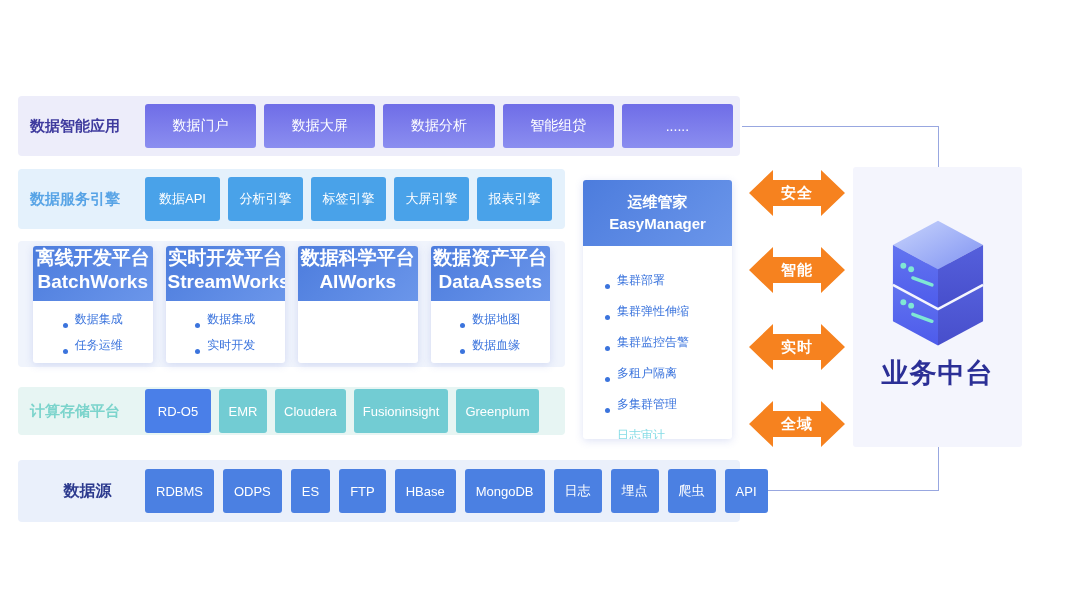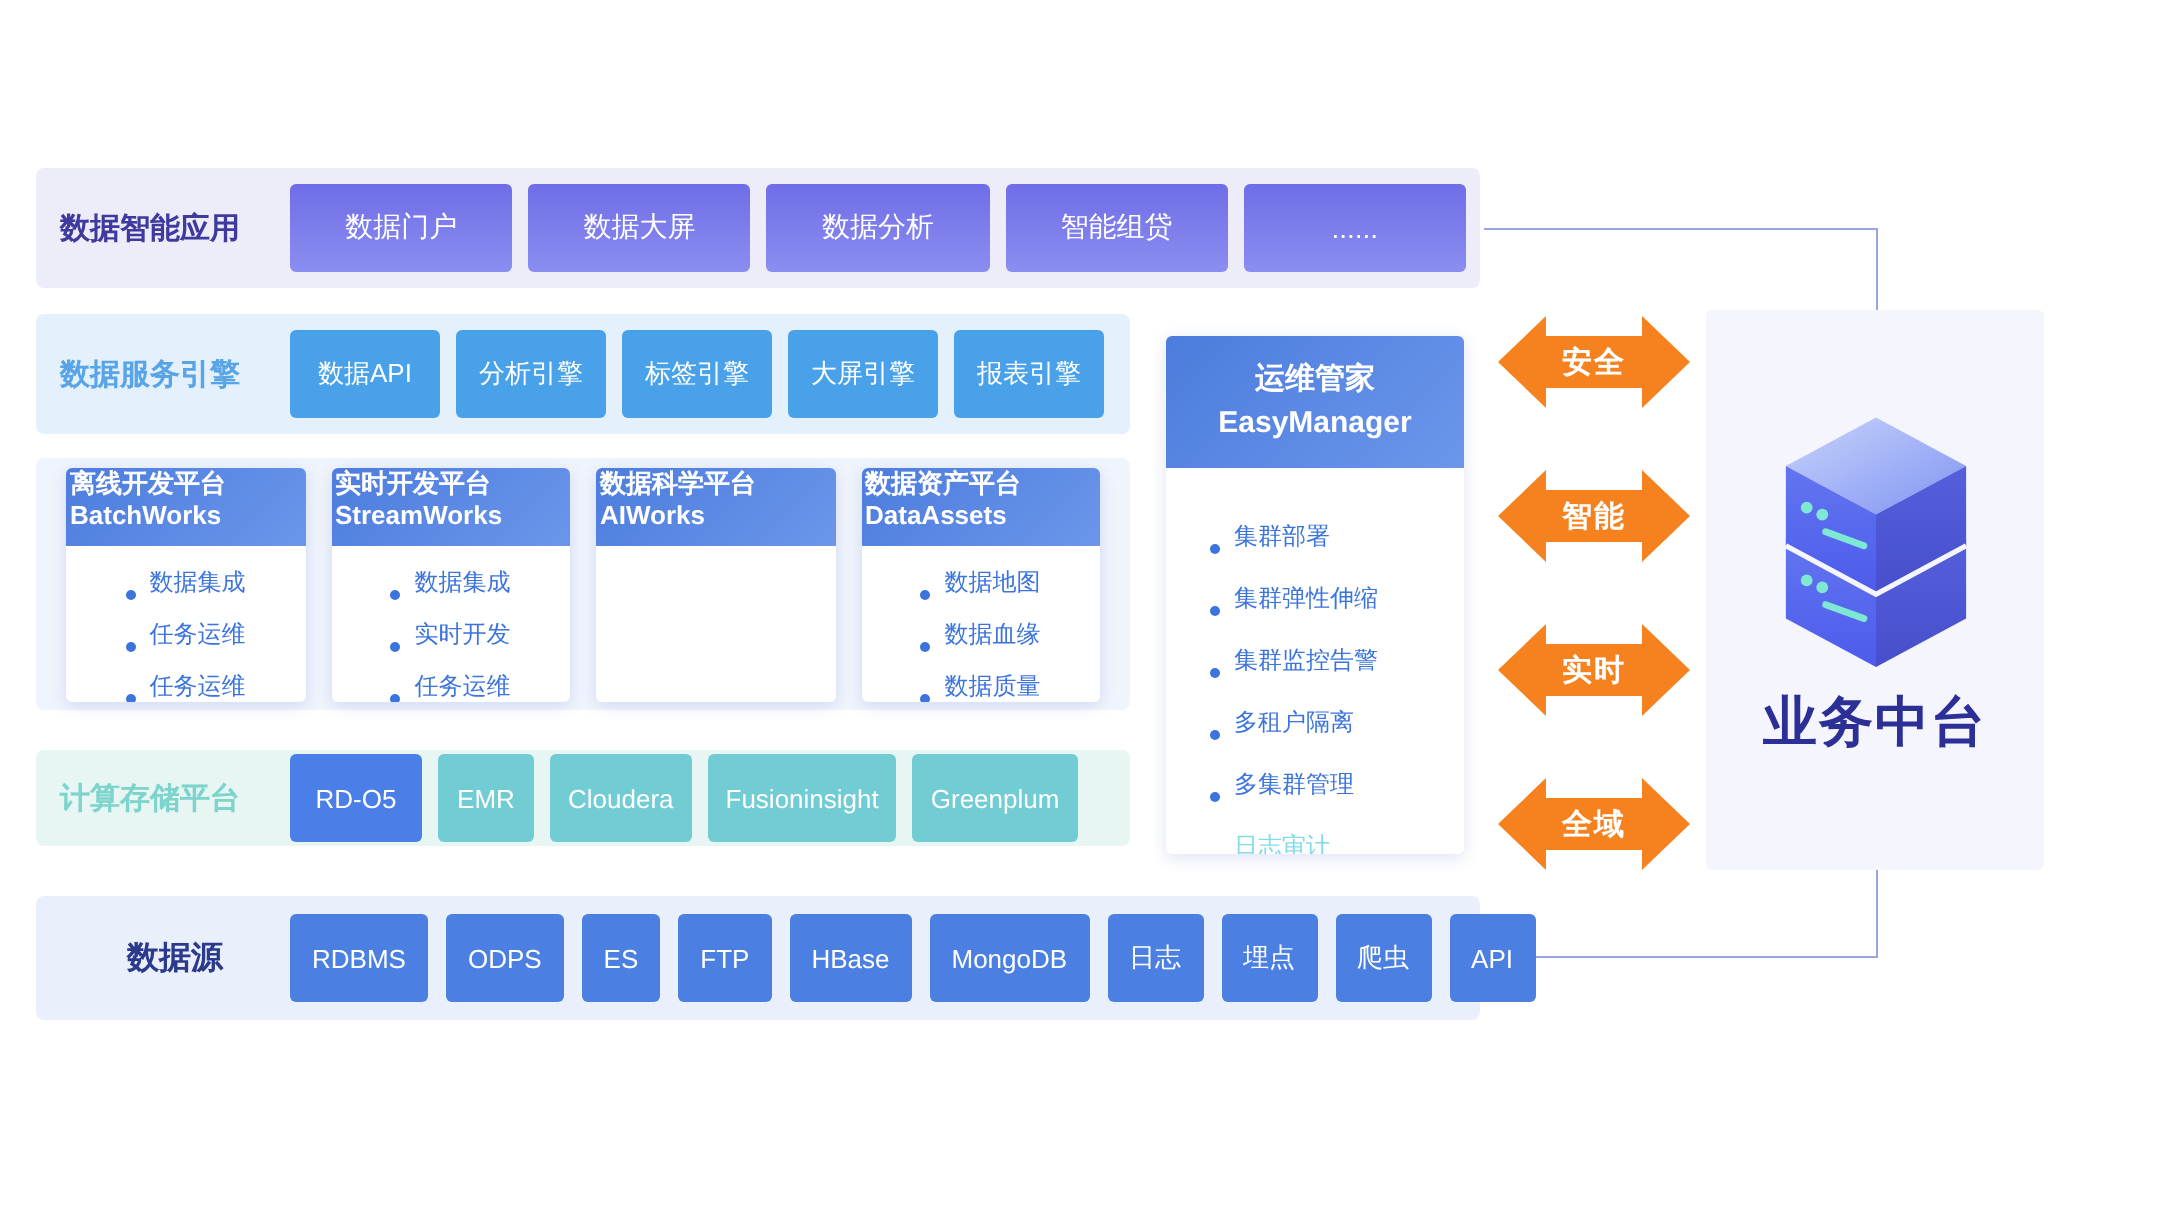--- a/index.html
+++ b/index.html
@@ -1,21 +1,21 @@
 <!DOCTYPE html>
 <html style="--page-bg: #ffffff; --row-apps-bg: #ededfa; --row-engines-bg: #e4f1fc; --row-platforms-bg: #f0f4fc; --row-storage-bg: #e7f5f3; --row-sources-bg: #eaf0fb; --apps-label: #3f3b9e; --engines-label: #58a4e6; --storage-label: #7cd4cc; --sources-label: #2c3a8e; --app-btn-start: #6f6de7; --app-btn-end: #8b8ef0; --engine-btn: #49a2e9; --card-head-start: #4c7cdd; --card-head-end: #6b96ea; --bullet-blue: #3b74dd; --storage-primary: #4a7fe8; --storage-btn: #72ccd3; --source-btn: #4b80e2; --arrow-orange: #f6821f; --muted-cyan: #84dbe6; --navy: #2b2f96; --connector: #98a7e0; --business-bg: #f4f5fd;"><head>
 <meta charset="utf-8">
 <style>
   html,body{margin:0;padding:0;}
   body{
     width:1080px;height:603px;overflow:hidden;position:relative;
     background:var(--page-bg,#fff);
     font-family:"Liberation Sans","DejaVu Sans",sans-serif;
   }
-  .canvas{position:absolute;inset:0;}
+  .canvas{position:absolute;inset:0;margin-top:12px;}
   
   .conn{position:absolute;}
   .conn-top{left:742px;top:114px;width:196px;height:44px;
     border-top:1px solid var(--connector);border-right:1px solid var(--connector);}
   .conn-bottom{left:742px;top:434px;width:196px;height:44px;
     border-bottom:1px solid var(--connector);border-right:1px solid var(--connector);}
   
   .row{position:absolute;border-radius:4px;display:flex;align-items:center;
     box-sizing:border-box;padding:0 7px 0 12px;}
   .row-label{font-weight:bold;font-size:15px;flex:0 0 115px;width:115px;}
@@ -31,21 +31,21 @@
   .row-engines{left:18px;top:157px;width:547px;height:60px;background:var(--row-engines-bg);}
   .row-engines .row-label{color:var(--engines-label);}
   .btn-engine{width:75px;flex:0 0 75px;background:var(--engine-btn);font-size:13px;}
   
   .row-platforms{left:18px;top:229px;width:547px;height:126px;background:var(--row-platforms-bg);
     padding:0;align-items:center;}
   .cards{display:flex;gap:13px;padding:0 15px;width:100%;box-sizing:border-box;height:117px;}
   .card{flex:1;background:#fff;border-radius:3px;overflow:hidden;display:flex;flex-direction:column;
     box-shadow:0 2px 8px rgba(76,99,205,0.18);}
   .card-head{background:linear-gradient(135deg,var(--card-head-start),var(--card-head-end));
-    color:#fff;font-weight:bold;font-size:13px;padding:0 2px 6px;line-height:1.3;}
+    color:#fff;font-weight:bold;font-size:19px;text-align:center;padding:0 2px 6px;line-height:1.3;}
   .card-body{flex:1;display:flex;justify-content:center;padding-top:10px;}
   .bullet{display:flex;align-items:flex-end;font-size:12px;color:var(--bullet-blue);margin-bottom:9px;}
   .dot{width:5px;height:5px;border-radius:50%;background:currentColor;margin-right:7px;flex:0 0 5px;}
   
   .row-storage{left:18px;top:375px;width:547px;height:48px;background:var(--row-storage-bg);}
   .row-storage .row-label{color:var(--storage-label);}
   .btn-storage-primary{background:var(--storage-primary);min-width:66px;padding:0 9px;font-size:13px;}
   .btn-storage{background:var(--storage-btn);min-width:48px;padding:0 9px;font-size:13px;}
   
   .row-sources{left:18px;top:448px;width:722px;height:62px;background:var(--row-sources-bg);justify-content:space-between;}

